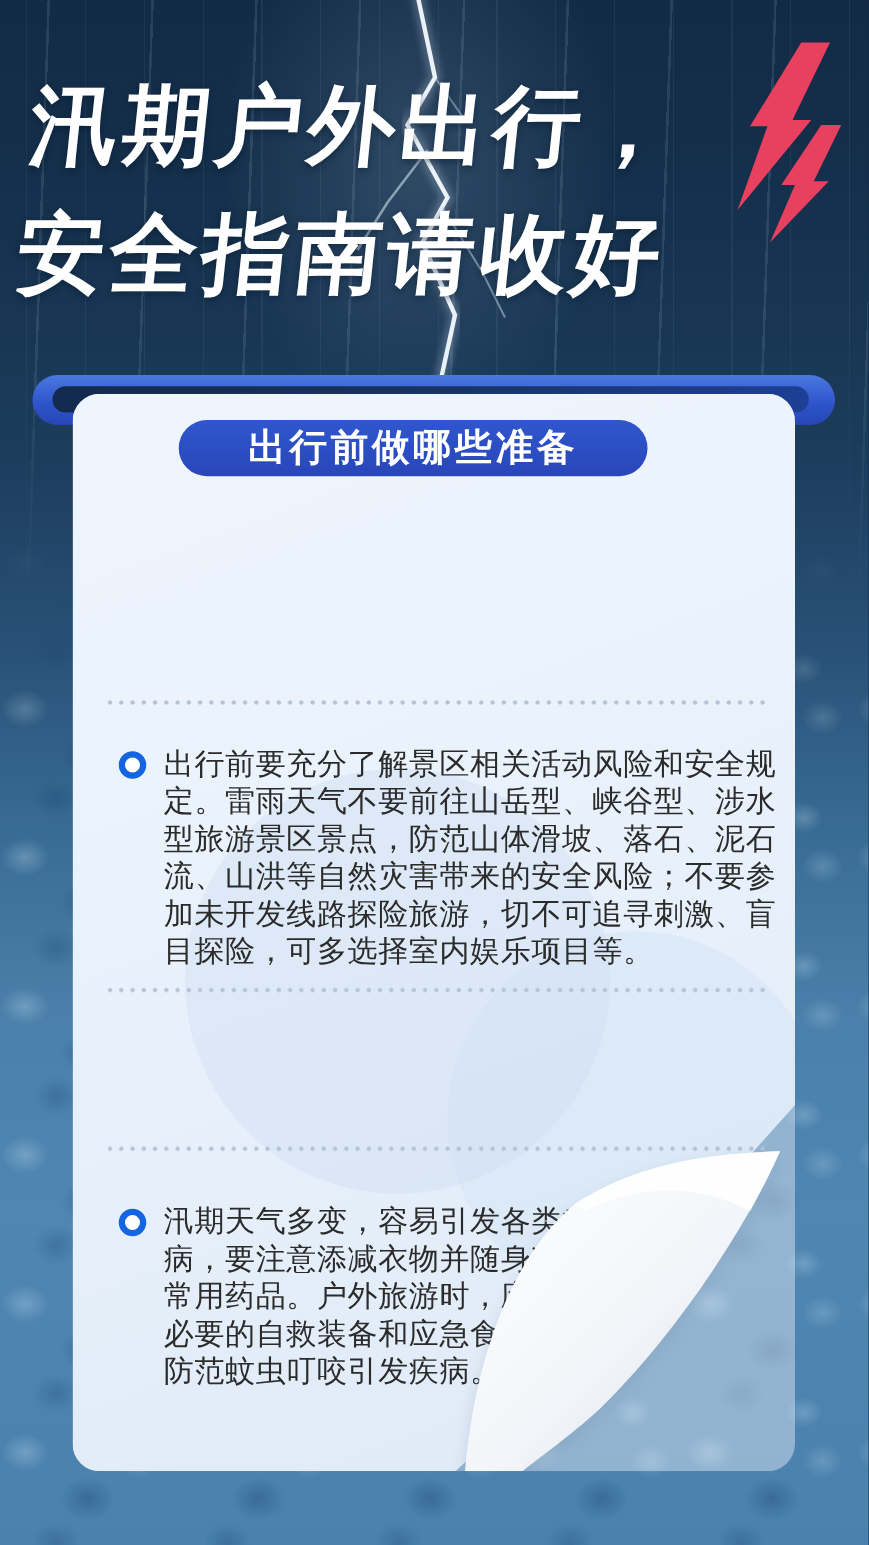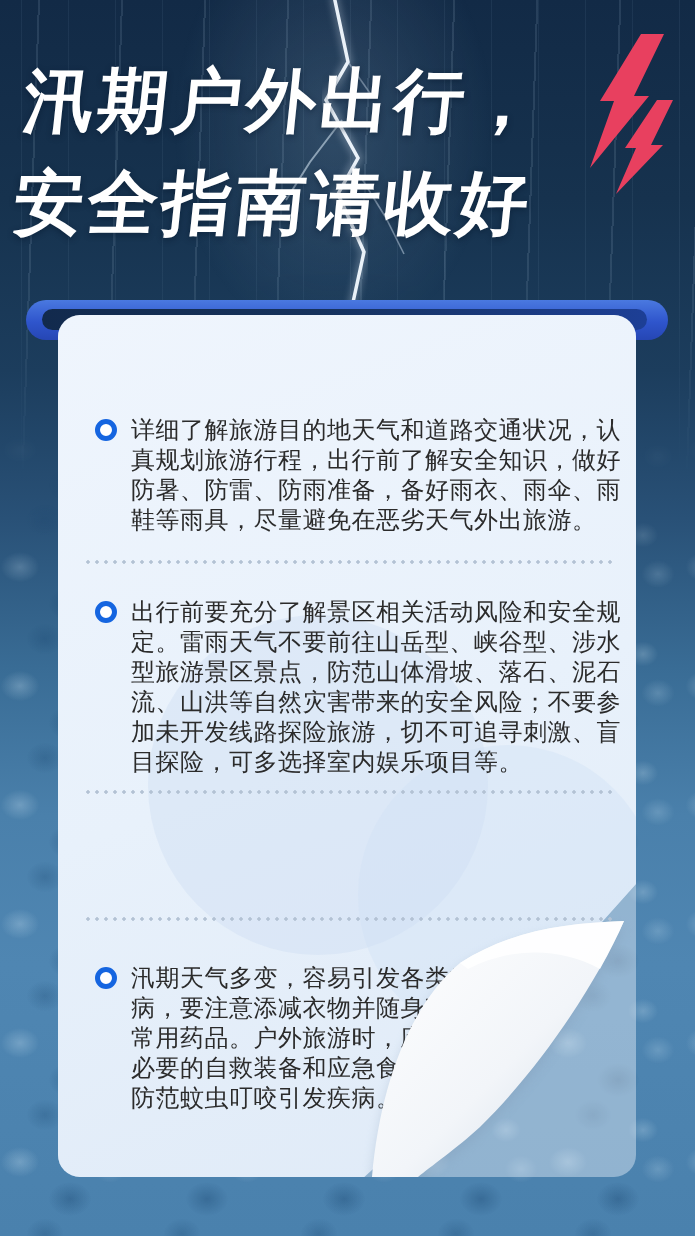--- a/index.html
+++ b/index.html
@@ -123,28 +123,24 @@
     <div class="slot"></div>
   </div>
 
   <div class="card">
     <div class="frost"></div>
     <div class="paper">
       <div class="swirl1"></div>
       <div class="swirl2"></div>
     </div>
 
+    <div class="pill">
+      <span>出行前做哪些准备</span>
+    </div>
 
-    <div class="tip t1">
-      <span class="ring"></span>
-      <div class="txt">详细了解旅游目的地天气和道路交通状况，认
-真规划旅游行程，出行前了解安全知识，做好
-防暑、防雷、防雨准备，备好雨衣、雨伞、雨
-鞋等雨具，尽量避免在恶劣天气外出旅游。</div>
-    </div>
     <div class="dotline d1"></div>
 
     <div class="tip t2">
       <span class="ring"></span>
       <div class="txt">出行前要充分了解景区相关活动风险和安全规
 定。雷雨天气不要前往山岳型、峡谷型、涉水
 型旅游景区景点，防范山体滑坡、落石、泥石
 流、山洪等自然灾害带来的安全风险；不要参
 加未开发线路探险旅游，切不可追寻刺激、盲
 目探险，可多选择室内娱乐项目等。</div>

